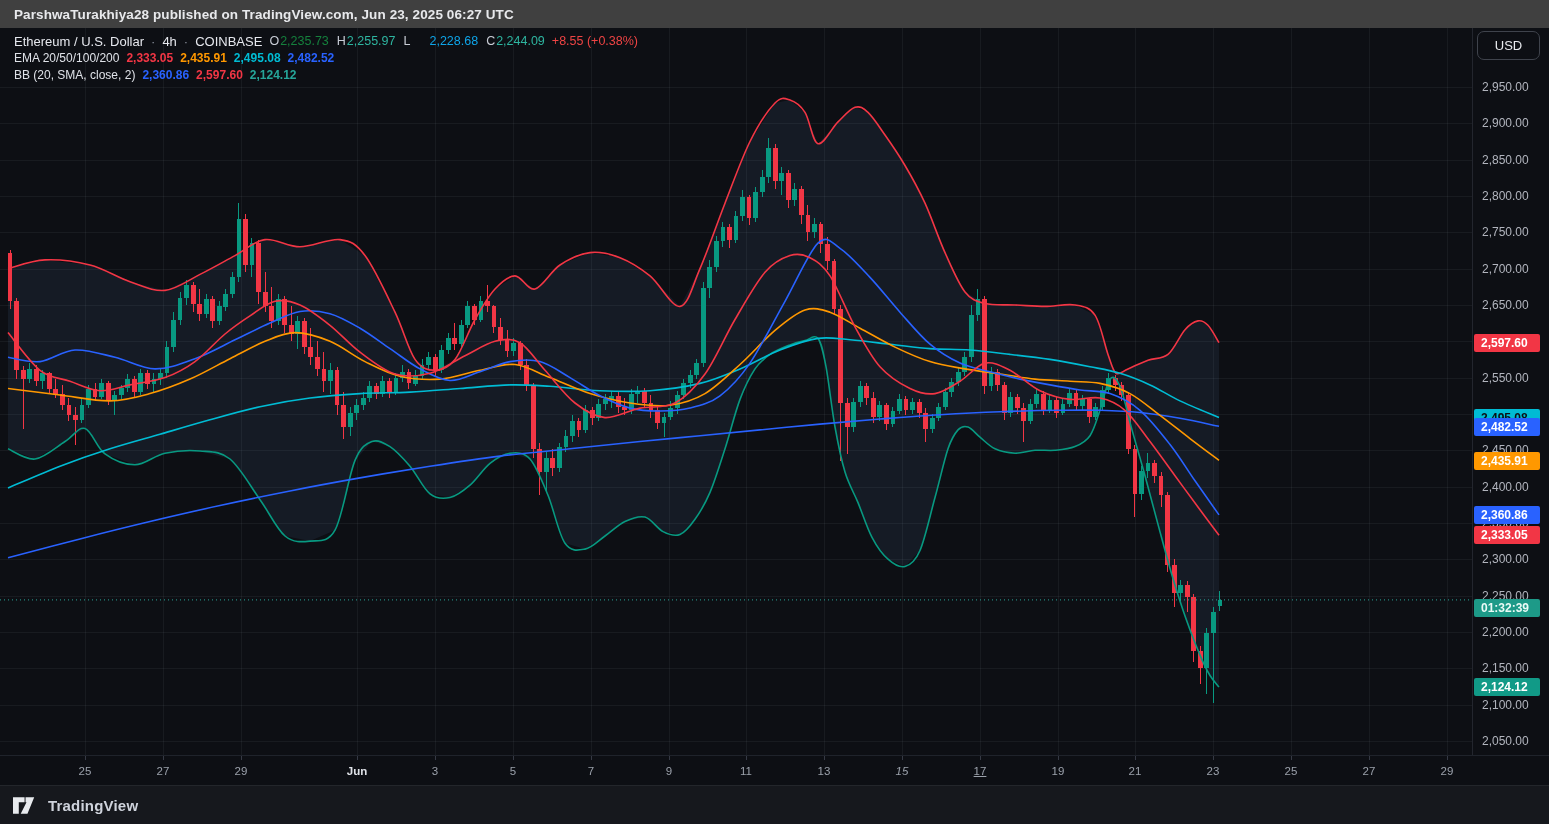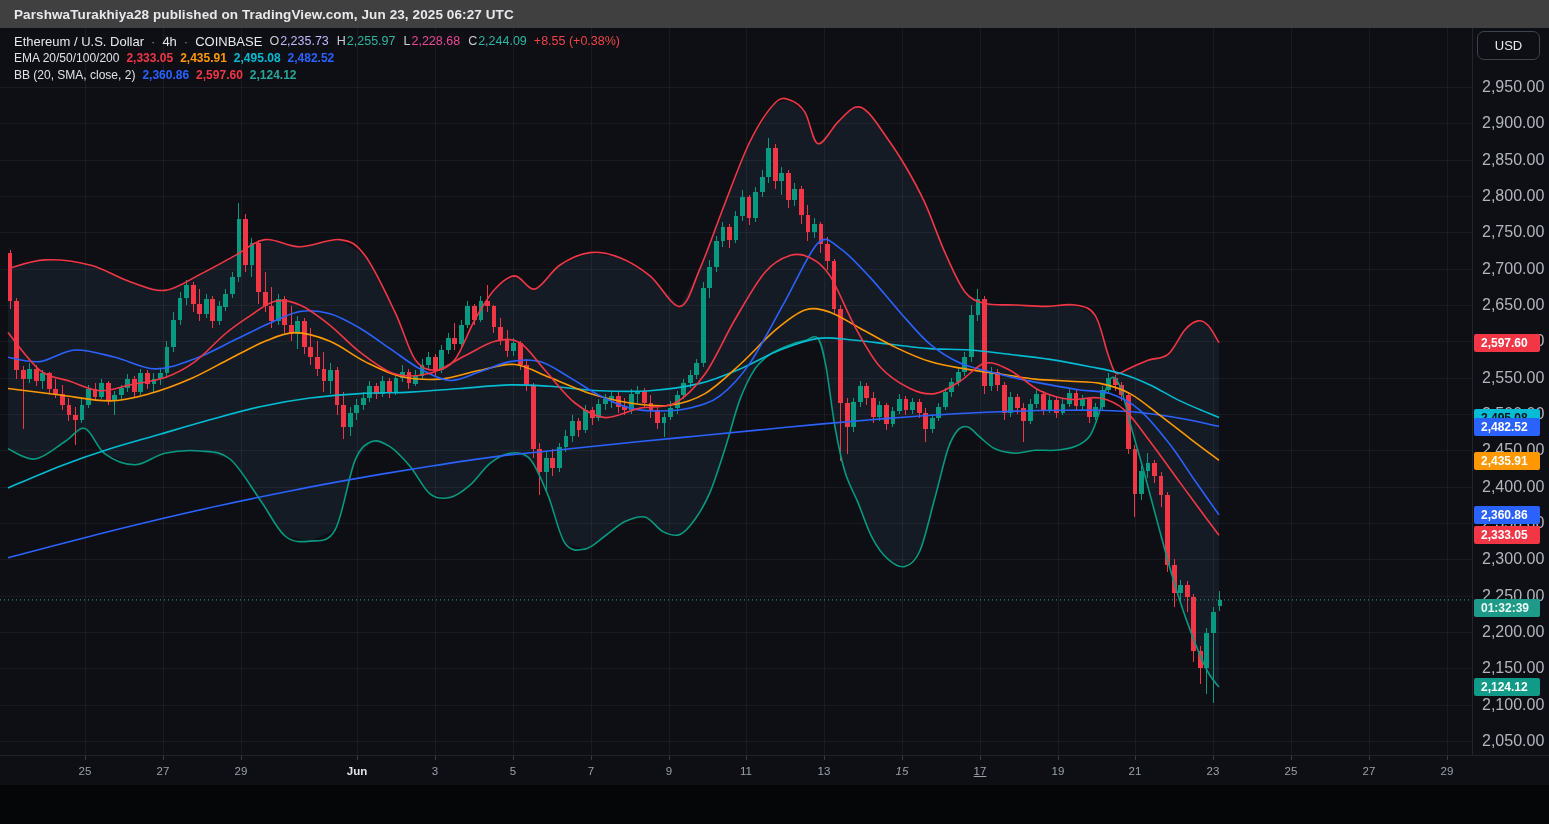--- a/index.html
+++ b/index.html
@@ -17,21 +17,21 @@
   .lrow{display:flex;align-items:center;gap:7px;height:16px;margin-bottom:1px;white-space:nowrap;}
   .lrow .t{color:#e6e8ee;font-size:13px;font-weight:400;}
   .lrow .sep{color:#8b919d;font-size:13px;}
   .lrow2 .t{font-size:12px;color:#dfe2e8;}
   .lrow .k{color:#c9cdd6;font-size:12.5px;}
   .lrow .v{font-size:12.5px;}
   .lrow2 .v{font-size:12px;font-weight:700;}
   
   .paxis{position:absolute;left:1472px;top:28px;width:77px;height:727px;background:#0d0f14;
     border-left:1px solid #23262e;box-sizing:border-box;}
-  .ptick{position:absolute;left:9px;color:#b2b5be;font-size:16px;transform:translateY(-50%);white-space:nowrap;}
+  .ptick{position:absolute;left:9px;color:#b2b5be;font-size:12px;transform:translateY(-50%);white-space:nowrap;}
   .pbadge{position:absolute;left:1px;transform:translateY(-50%);height:18px;display:flex;align-items:center;
     padding:0 7px;border-radius:2px;font-size:12px;font-weight:700;white-space:nowrap;min-width:52px;}
   .usdbtn{position:absolute;left:4px;top:3px;width:61px;height:27px;border:1px solid #3f434c;border-radius:7px;
     color:#e8eaee;font-size:13px;display:flex;align-items:center;justify-content:center;background:transparent;cursor:pointer;}
   
   .taxis{position:absolute;left:0;top:755px;width:1549px;height:30px;background:#0d0f14;
     border-top:1px solid #1f232b;box-sizing:border-box;}
   .ttick{position:absolute;top:9px;transform:translateX(-50%);color:#9ba1ab;font-size:11.5px;}
   .ttick.strong{color:#dfe2e8;font-weight:700;}
   .tmark{position:absolute;top:0;width:1px;height:4px;background:#363a45;}
@@ -479,29 +479,29 @@
   <div class="legend">
     <div class="lrow" id="legend-row-main">
       <span class="t">Ethereum / U.S. Dollar</span>
       <span class="sep">·</span>
       <span class="t">4h</span>
       <span class="sep">·</span>
       <span class="t">COINBASE</span>
       <span id="ohlc-values" style="display:flex;gap:8px;">
           <span style="display: flex; gap: 1px;">
             <span class="k">O</span>
-            <span class="v" style="color: #c4b5fd;">2,235.73</span>
+            <span class="v" style="color: #15803d;">2,235.73</span>
           </span>
           <span style="display: flex; gap: 1px;">
             <span class="k">H</span>
             <span class="v" style="color: rgb(46, 181, 160);">2,255.97</span>
           </span>
           <span style="display: flex; gap: 1px;">
             <span class="k">L</span>
-            <span class="v" style="color: #ec4899;">2,228.68</span>
+            <span class="v" style="color: #0ea5e9; margin-left: 18px;">2,228.68</span>
           </span>
           <span style="display: flex; gap: 1px;">
             <span class="k">C</span>
             <span class="v" style="color: rgb(46, 181, 160);">2,244.09</span>
           </span>
         </span>
       <span class="v" id="change-value" style="color: #ef4444;">+8.55 (+0.38%)</span>
     </div>
     <div id="indicator-rows">
         <div class="lrow lrow2">
@@ -583,14 +583,23 @@
       <div class="tmark" style="left: 1213px;"></div>
       <div class="ttick" style="left: 1213px;">23</div>
       <div class="tmark" style="left: 1291px;"></div>
       <div class="ttick" style="left: 1291px;">25</div>
       <div class="tmark" style="left: 1369px;"></div>
       <div class="ttick" style="left: 1369px;">27</div>
       <div class="tmark" style="left: 1447px;"></div>
       <div class="ttick" style="left: 1447px;">29</div>
     </div>
 
+  <div class="footer">
+    <div class="tvlogo">
+      <svg width="27" height="17" viewBox="0 0 28 17">
+        <path d="M0 0 h12 v5 h-6 v12 h-6 z" fill="#e8eaee"></path>
+        <path d="M13 0 h9 l-7 17 h-7 l6-12 h-1 z" fill="#e8eaee"></path>
+      </svg>
+      <span class="brand">TradingView</span>
+    </div>
+  </div>
 
 </div>
 
 </body></html>

